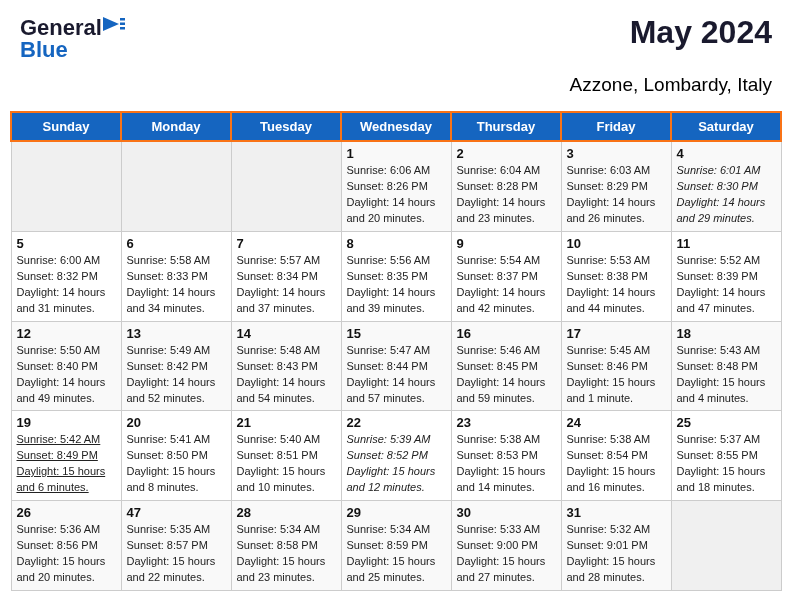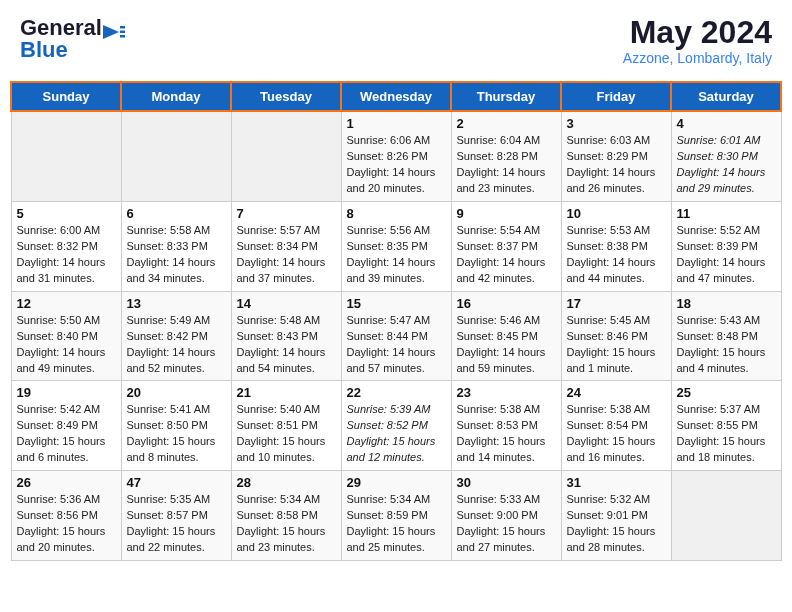--- a/index.html
+++ b/index.html
@@ -20,22 +20,23 @@
     .title-block {
       text-align: right;
     }
     .month-title {
       font-size: 32px;
       font-weight: bold;
       color: #1a1a2e;
       line-height: 1.1;
     }
     .location {
-      font-size: 14px;
-      color: #3b82f6;
+      font-size: 19px;
+      color: #000000;
+      margin-top: 24px;
     }
     table {
       width: 100%;
       border-collapse: collapse;
     }
     thead tr th {
       background-color: #1565c0;
       color: #fff;
       text-align: center;
       padding: 6px 4px;
@@ -74,21 +75,21 @@
       display: flex;
       align-items: center;
     }
   </style>
 </head>
 <body>
 
 <div class="header">
   <div class="logo-wrap">
     <div style="display:flex; flex-direction:column; align-items:flex-start;">
-      <div style="display:flex; align-items:flex-end;">
+      <div style="display:flex; align-items:flex-start;">
         <span style="font-size:22px; font-weight:900; color:#1a1a2e;">General</span>
         <svg width="22" height="18" viewBox="0 0 22 18" style="margin-left:1px;">
           <polygon points="0,2 16,9 0,16" fill="#1565c0"></polygon>
           <rect x="17" y="3" width="5" height="2.5" fill="#1565c0"></rect>
           <rect x="17" y="7.5" width="5" height="2.5" fill="#1565c0"></rect>
           <rect x="17" y="12" width="5" height="2.5" fill="#1565c0"></rect>
         </svg>
       </div>
       <span style="font-size:22px; font-weight:900; color:#1565c0; margin-top:-4px;text-align:right;">Blue</span>
     </div>
@@ -243,21 +244,21 @@
           <div class="day-num">18</div>
           <div class="day-info" style="white-space: pre-line;">Sunrise: 5:43 AM
 Sunset: 8:48 PM
 Daylight: 15 hours
 and 4 minutes.</div>
         </td>
       </tr>
       <tr>
         <td>
           <div class="day-num">19</div>
-          <div class="day-info" style="white-space: pre-line;">Sunrise: 5:42 AM
+          <div class="day-info" style="white-space: pre-line; text-decoration: underline;">Sunrise: 5:42 AM
 Sunset: 8:49 PM
 Daylight: 15 hours
 and 6 minutes.</div>
         </td>
         <td>
           <div class="day-num">20</div>
           <div class="day-info" style="white-space: pre-line;">Sunrise: 5:41 AM
 Sunset: 8:50 PM
 Daylight: 15 hours
 and 8 minutes.</div>

